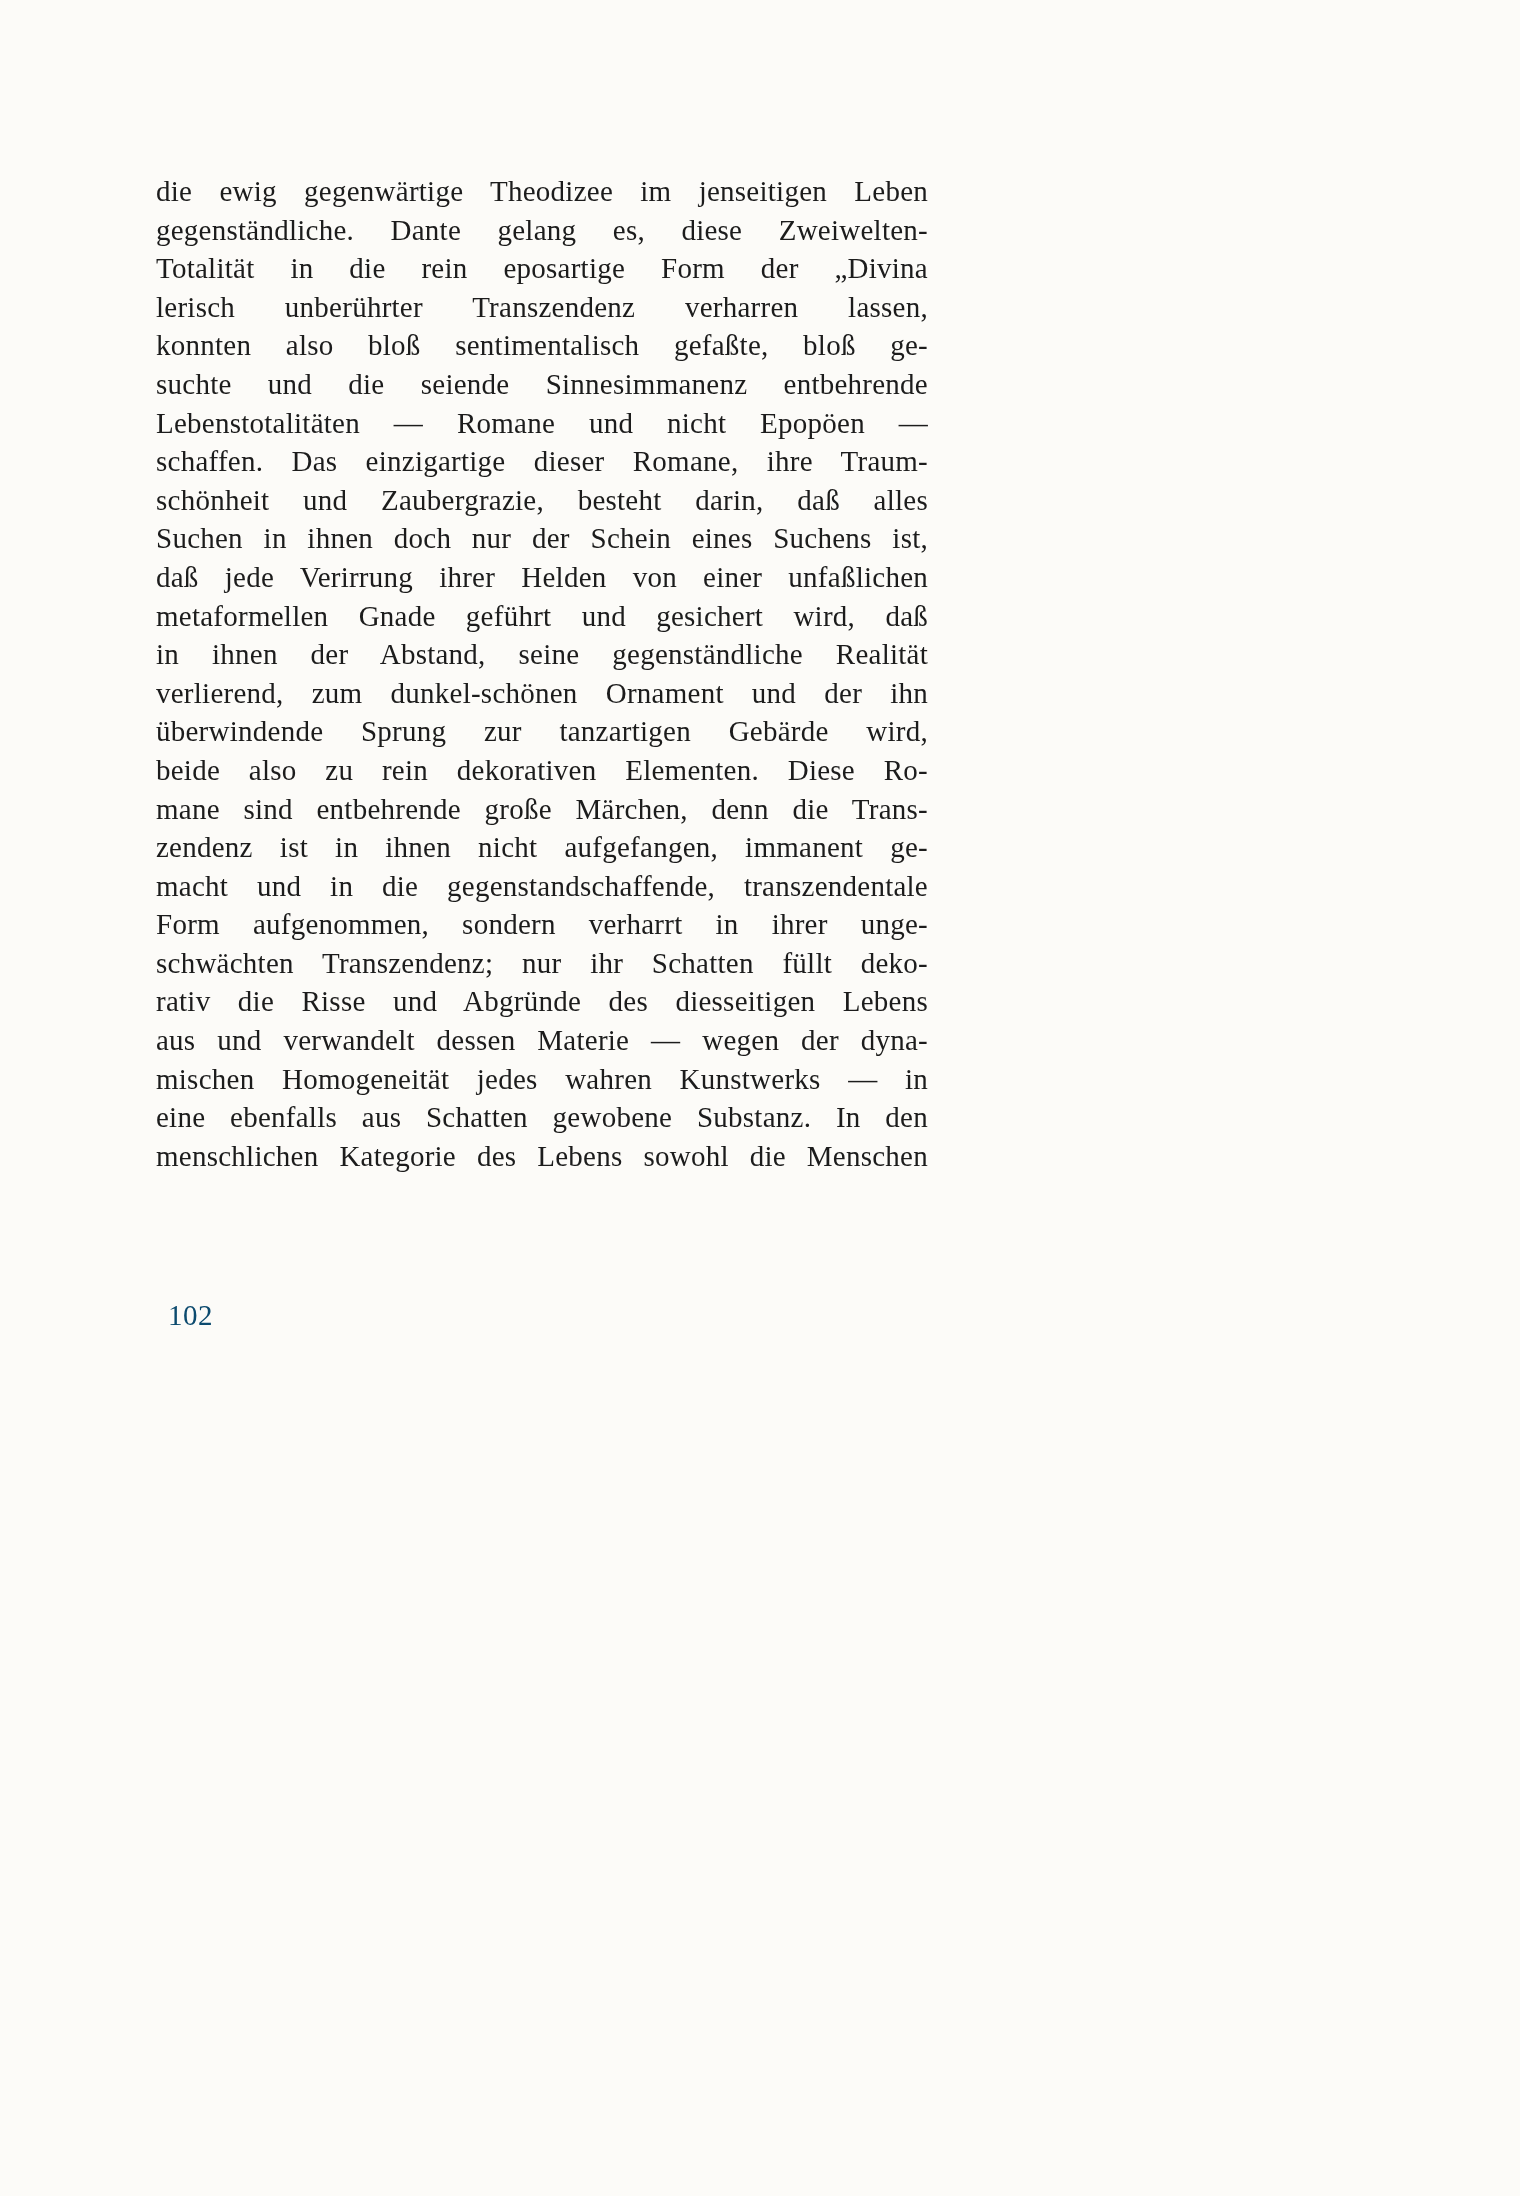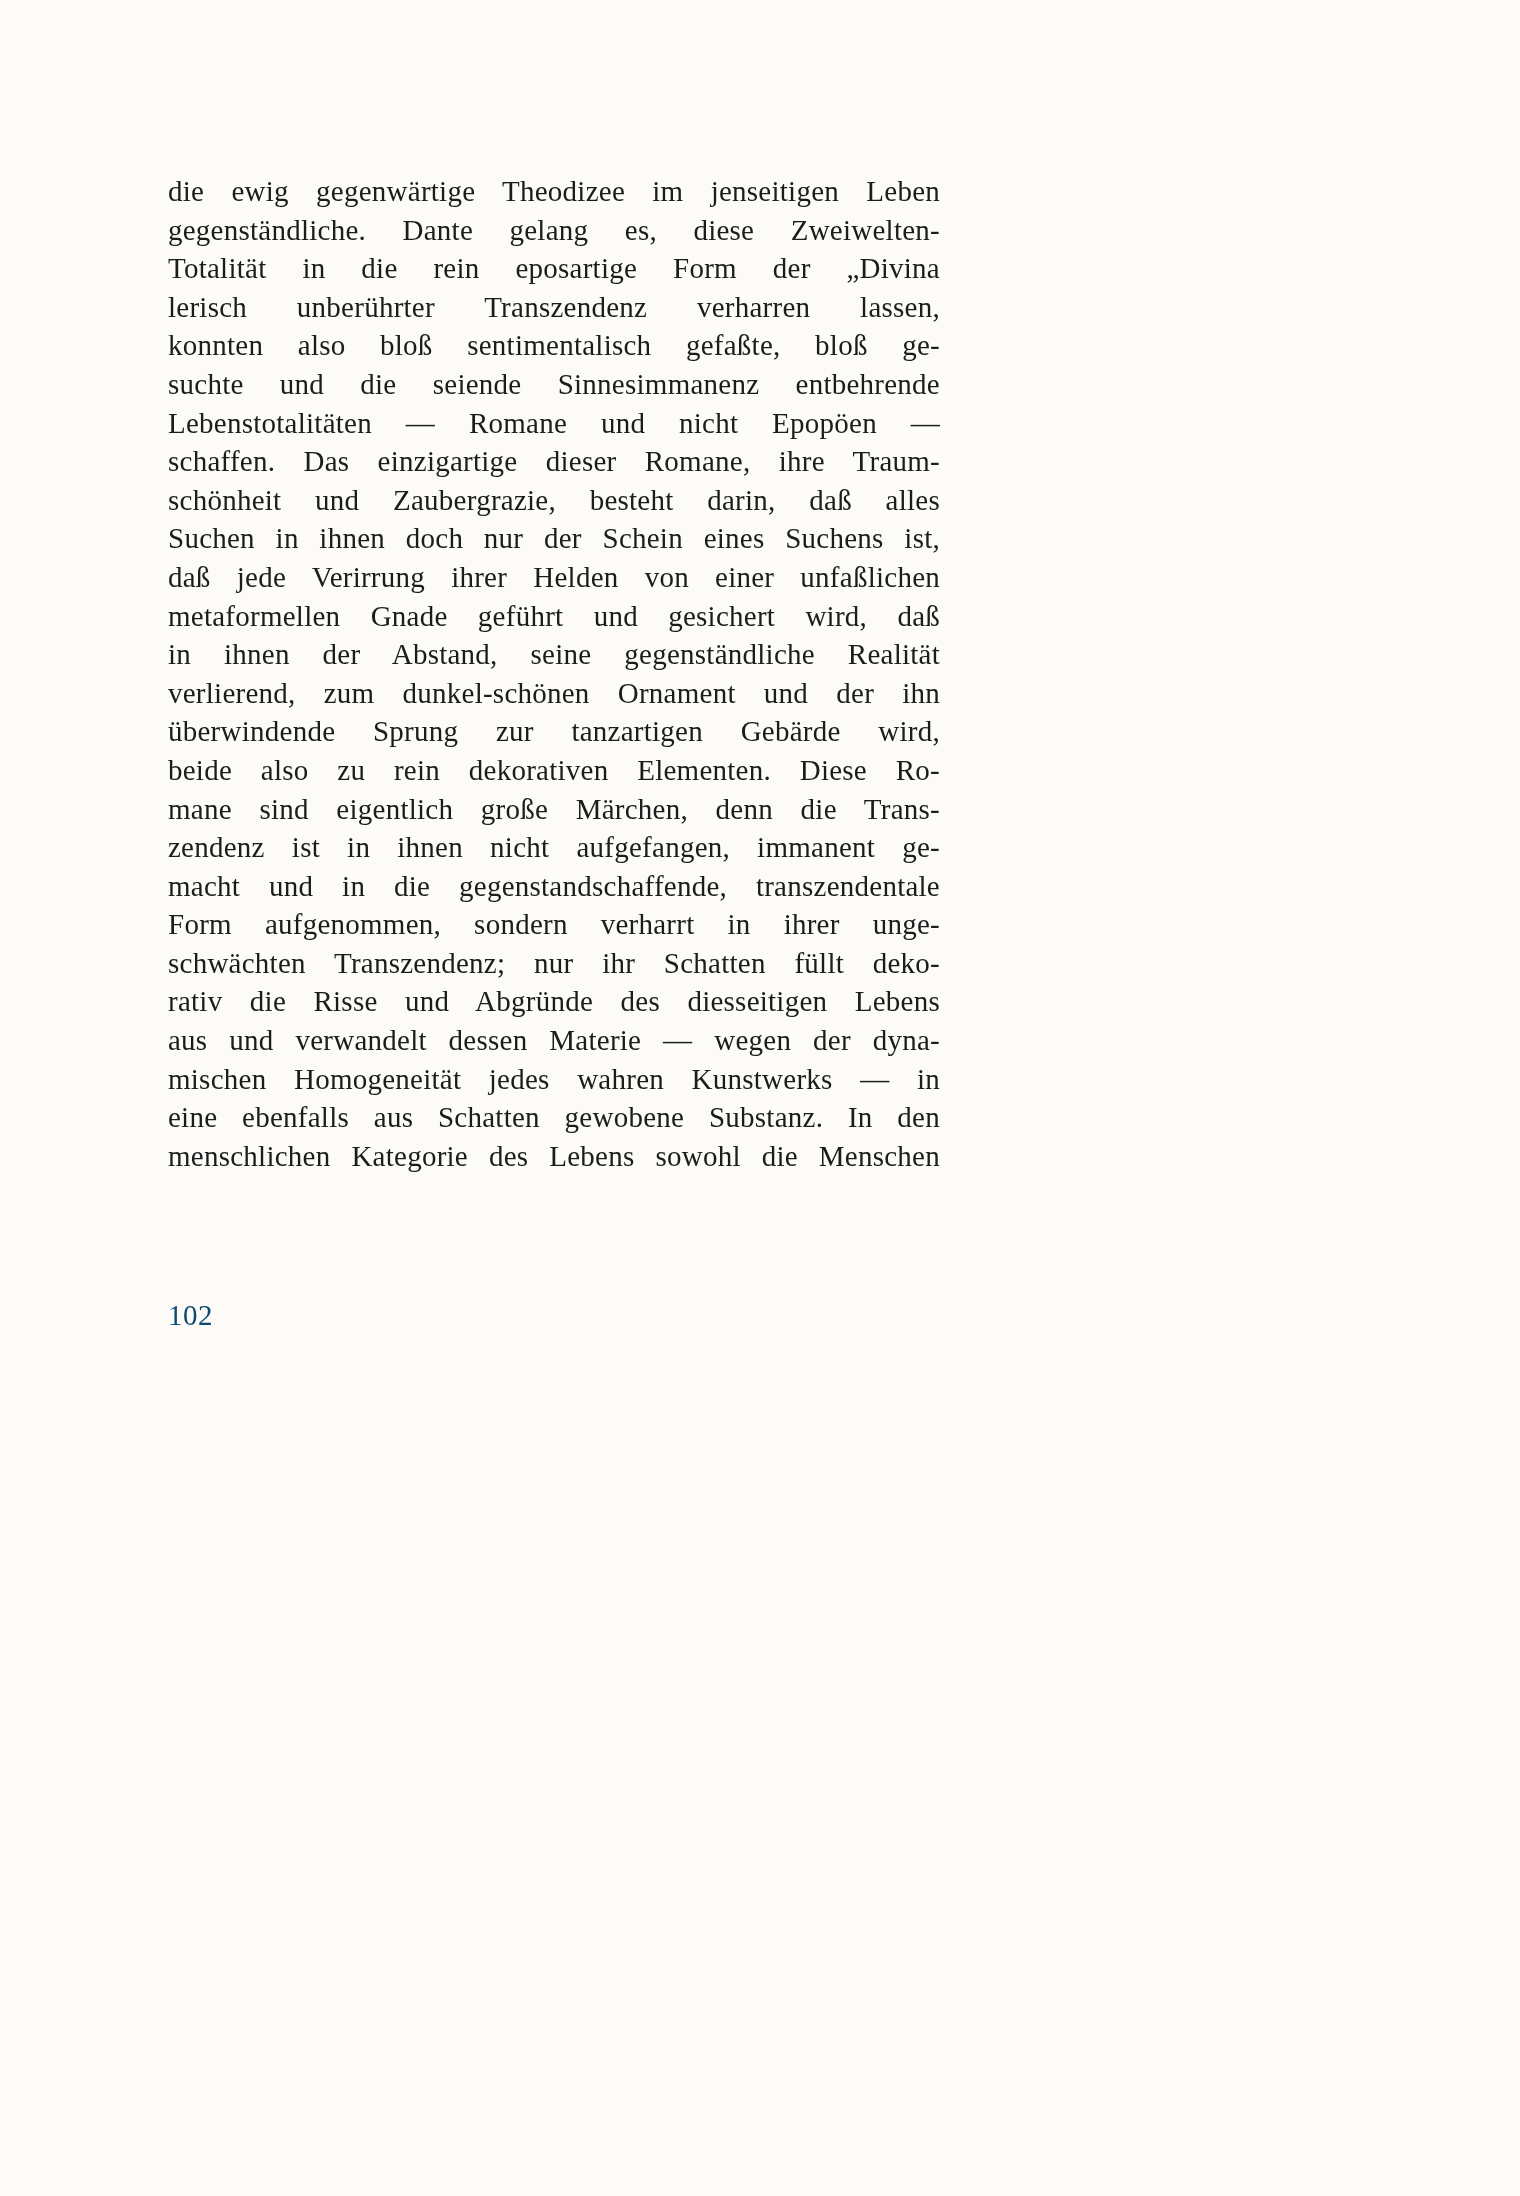--- a/index.html
+++ b/index.html
@@ -14,21 +14,21 @@
     font-family: "Liberation Serif", "DejaVu Serif", serif;
     color: #1e1e1e;
   }
   .book-page {
     position: absolute;
     inset: 0;
     background: #fcfbf8;
   }
   .text-block {
     position: absolute;
-    left: 168px;
+    left: 156px;
     top: 172px;
     width: 772px;
   }
   .line {
     font-size: 29px;
     line-height: 38.6px;
     letter-spacing: 0.25px;
     color: #1c1c1c;
     text-align: justify;
     text-align-last: justify;
@@ -60,21 +60,21 @@
     <div class="line">Lebenstotalitäten — Romane und nicht Epopöen —</div>
     <div class="line">schaffen. Das einzigartige dieser Romane, ihre Traum-</div>
     <div class="line">schönheit und Zaubergrazie, besteht darin, daß alles</div>
     <div class="line">Suchen in ihnen doch nur der Schein eines Suchens ist,</div>
     <div class="line">daß jede Verirrung ihrer Helden von einer unfaßlichen</div>
     <div class="line">metaformellen Gnade geführt und gesichert wird, daß</div>
     <div class="line">in ihnen der Abstand, seine gegenständliche Realität</div>
     <div class="line">verlierend, zum dunkel-schönen Ornament und der ihn</div>
     <div class="line">überwindende Sprung zur tanzartigen Gebärde wird,</div>
     <div class="line">beide also zu rein dekorativen Elementen. Diese Ro-</div>
-    <div class="line">mane sind eigentlich große Märchen, denn die Trans-</div>
+    <div class="line">mane sind entbehrende große Märchen, denn die Trans-</div>
     <div class="line">zendenz ist in ihnen nicht aufgefangen, immanent ge-</div>
     <div class="line">macht und in die gegenstandschaffende, transzendentale</div>
     <div class="line">Form aufgenommen, sondern verharrt in ihrer unge-</div>
     <div class="line">schwächten Transzendenz; nur ihr Schatten füllt deko-</div>
     <div class="line">rativ die Risse und Abgründe des diesseitigen Lebens</div>
     <div class="line">aus und verwandelt dessen Materie — wegen der dyna-</div>
     <div class="line">mischen Homogeneität jedes wahren Kunstwerks — in</div>
     <div class="line">eine ebenfalls aus Schatten gewobene Substanz. In den</div>
     <div class="line">menschlichen Kategorie des Lebens sowohl die Menschen</div>
   </div>

